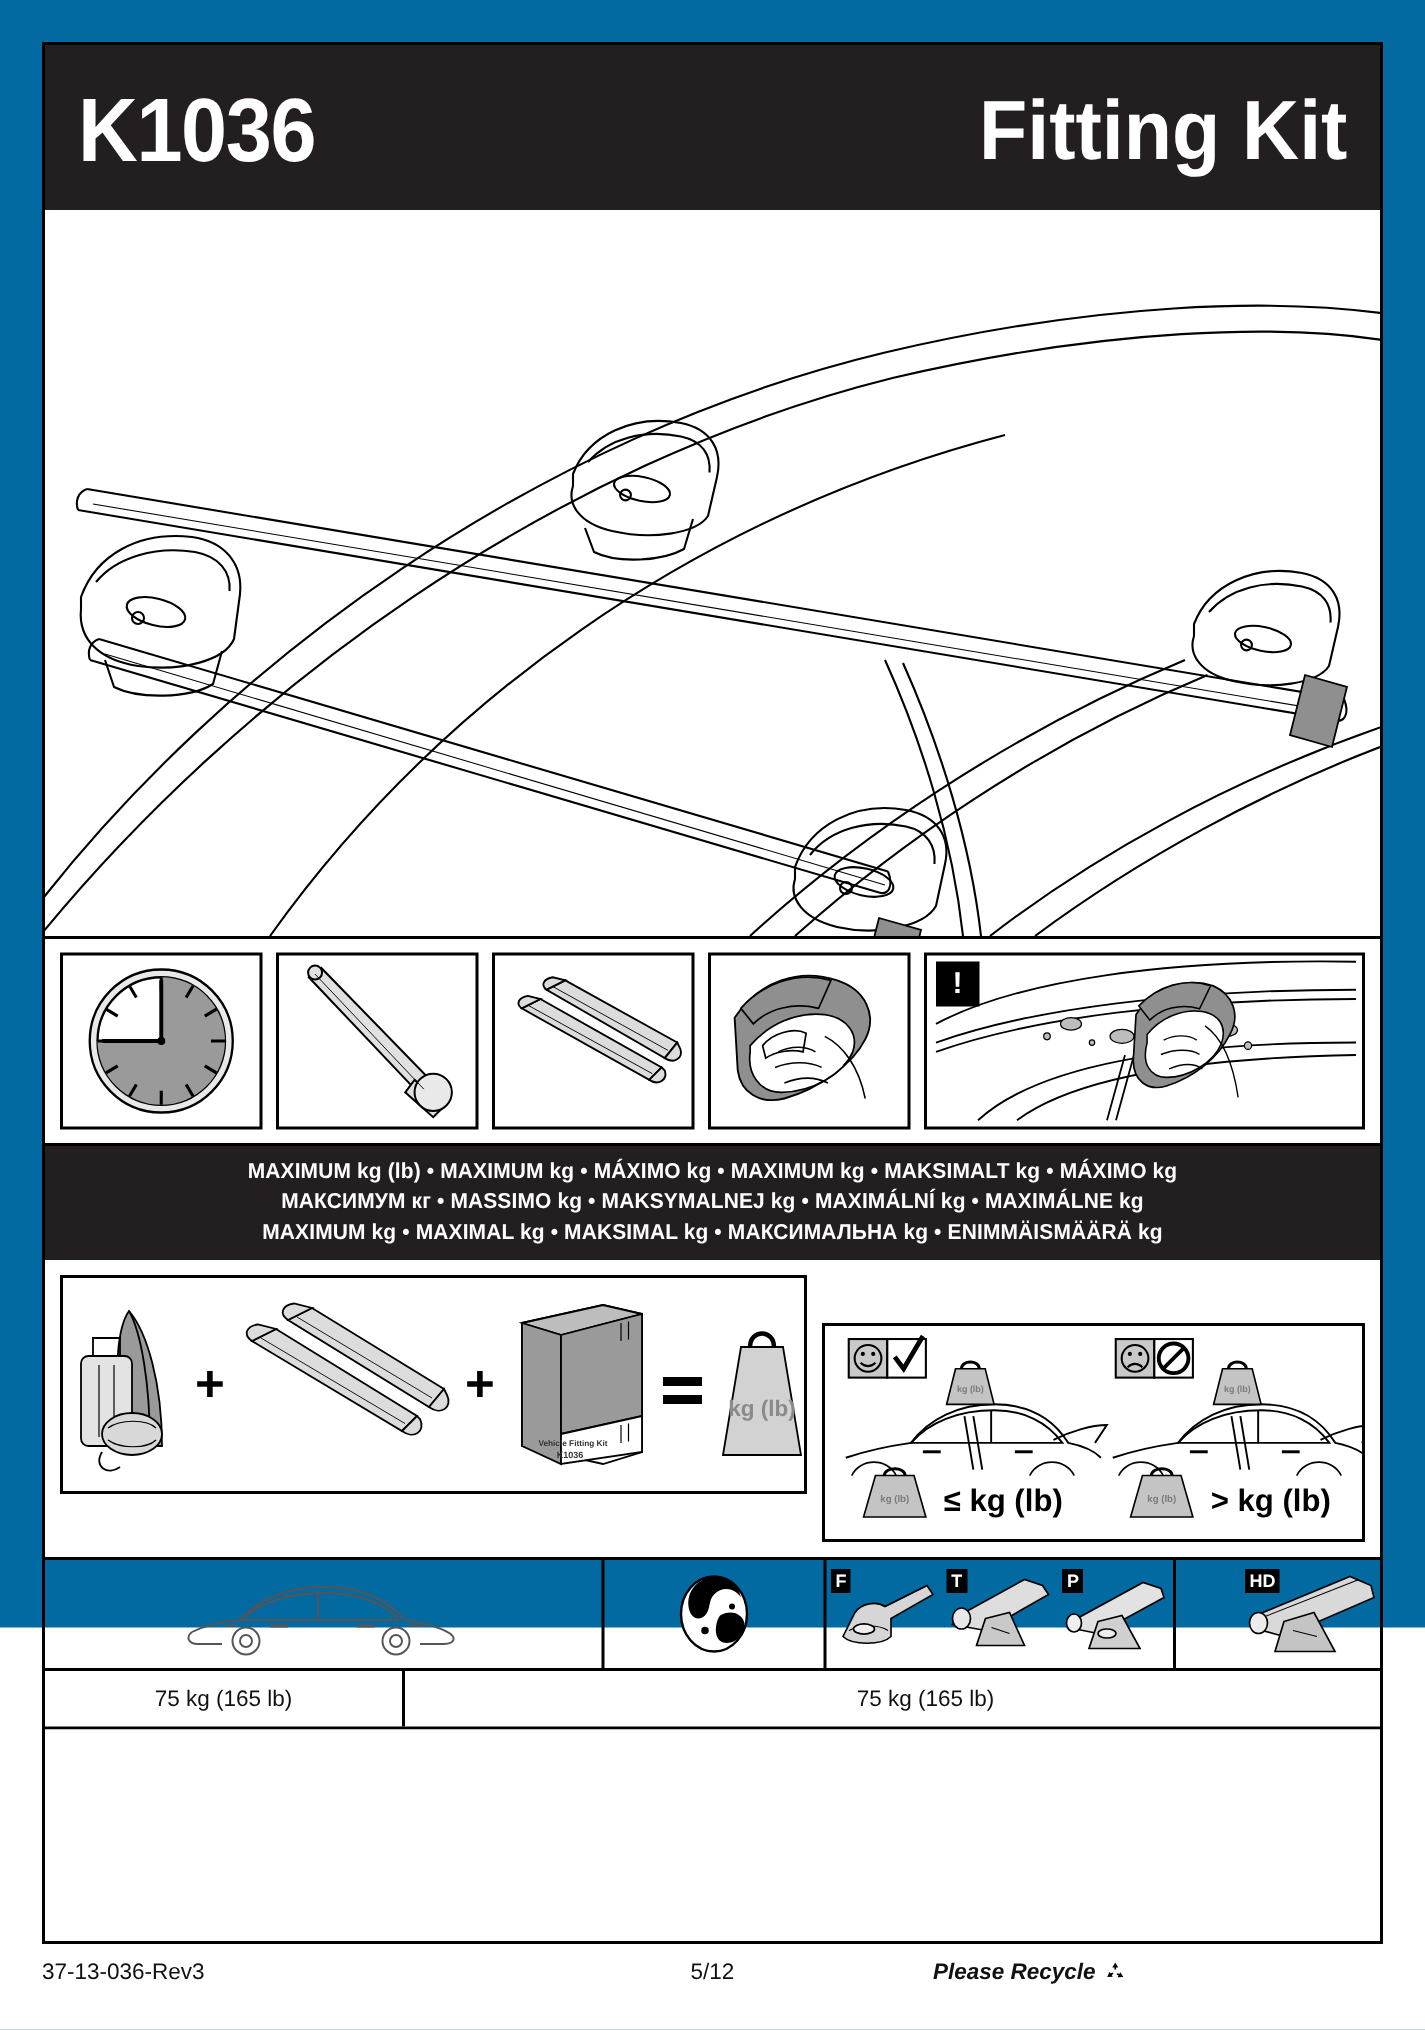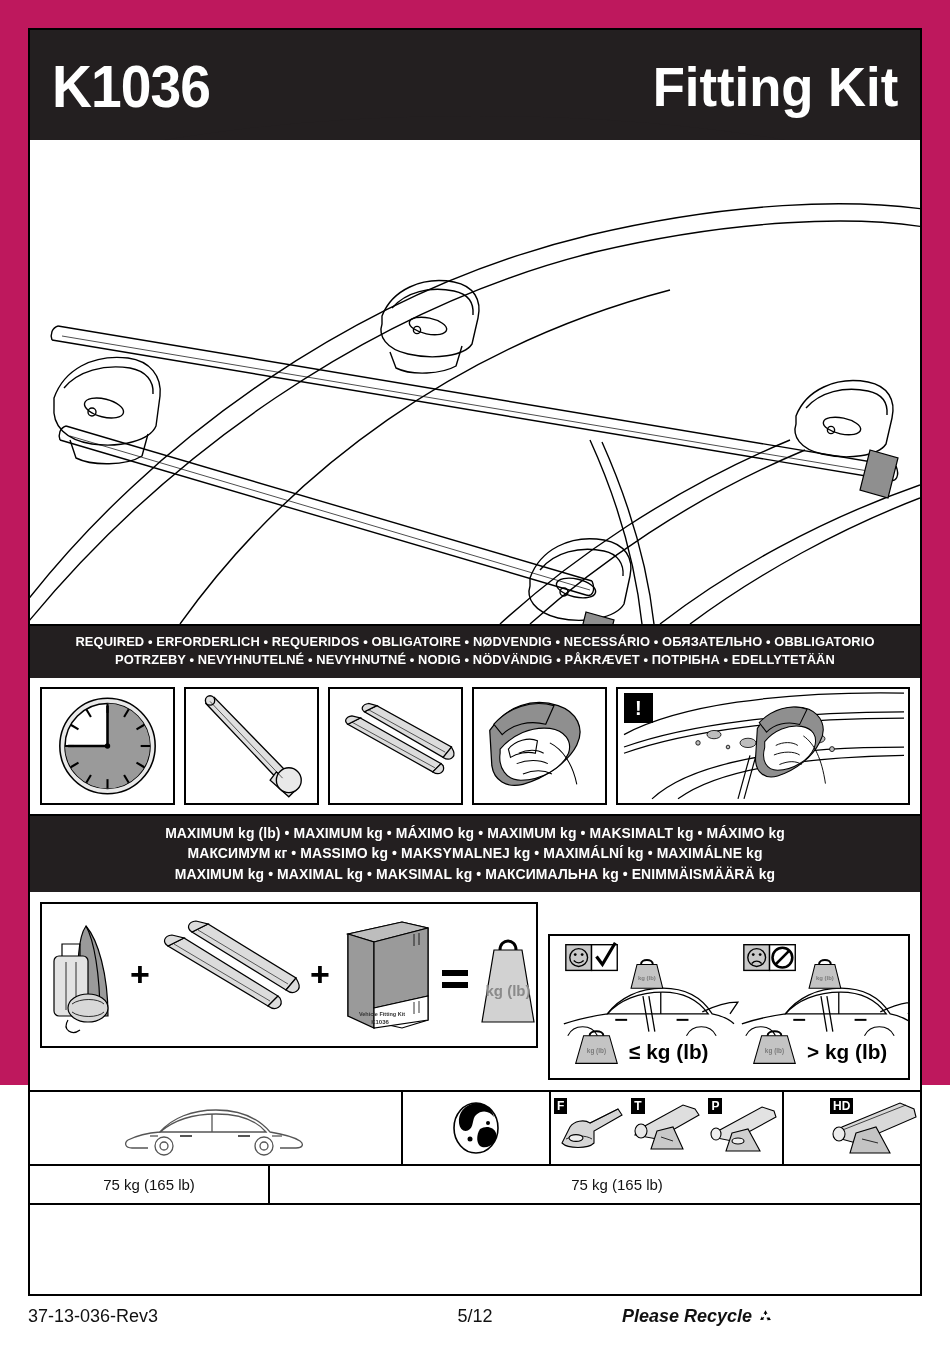--- a/index.html
+++ b/index.html
@@ -1,17 +1,17 @@
 <!DOCTYPE html>
 <html><head>
 <meta charset="utf-8">
 <style>
   html,body{margin:0;padding:0;background:#fff;}
   body{width:950px;height:1353px;font-family:"Liberation Sans",sans-serif;-webkit-font-smoothing:none;}
-  .page{position:relative;width:950px;height:1085px;background:#be185d;box-sizing:border-box;}
+  .page{position:relative;width:950px;height:1085px;background:#0369a1;box-sizing:border-box;}
   .frame{position:absolute;left:28px;top:28px;width:894px;height:1268px;border:2px solid #000;box-sizing:border-box;}
 
   
   .banner{position:relative;height:110px;background:#231f20;overflow:hidden;}
   .banner .curve{position:absolute;left:-8%;top:92px;width:116%;height:120px;background:#fff;border-radius:50%/100% 100% 0 0;}
   .banner .curve2{position:absolute;left:-8%;top:86px;width:116%;height:120px;background:#231f20;border-radius:50%/100% 100% 0 0;}
   .kitcode{position:absolute;left:22px;top:22px;font-size:60px;font-weight:bold;color:#fff;letter-spacing:-1px;
            font-family:"Liberation Sans Narrow","Liberation Sans",sans-serif;transform:scaleX(.92);transform-origin:left center;}
   .kittitle{position:absolute;right:22px;top:24px;font-size:56px;font-weight:bold;color:#fff;
             font-family:"Liberation Sans Narrow","Liberation Sans",sans-serif;transform:scaleX(.94);transform-origin:right center;}
@@ -55,21 +55,21 @@
   .c-car.val{justify-content:flex-start;padding-left:12px;}
   .ftpgroup{display:flex;width:100%;height:100%;align-items:center;justify-content:space-around;}
   .ftpitem{position:relative;width:74px;height:62px;}
   .ftpitem svg{width:100%;height:100%;display:block;}
   .badge{position:absolute;left:2px;top:1px;background:#000;color:#fff;font-weight:bold;font-size:12px;
          line-height:1;padding:2px 3px;font-family:"Liberation Sans",sans-serif;}
   .notes{height:88px;background:#fff;}
 
   
   .footer{position:absolute;left:28px;top:1306px;width:894px;display:flex;align-items:center;
-          font-size:18px;color:#111;}
+          font-size:15px;color:#111;}
   .f-left{width:300px;}
   .f-mid{flex:1;text-align:center;}
   .f-right{width:300px;text-align:right;font-style:italic;font-weight:bold;display:flex;
            justify-content:flex-start;align-items:center;gap:6px;}
   .recycle{display:inline-block;width:15px;height:15px;}
 </style>
 </head>
 <body>
 
 <div class="page">
@@ -143,24 +143,20 @@
           </g>
         </g>
 
         <g fill="#8f8f8f" stroke="#000" stroke-width="1.2">
           <path d="M556 472 L 584 480 L 574 520 L 546 512 Z"></path>
           <path d="M840 310 L 868 318 L 858 358 L 830 350 Z"></path>
         </g>
       </svg>
     </div>
 
-    <div class="band">
-      <div>REQUIRED • ERFORDERLICH • REQUERIDOS • OBLIGATOIRE • NØDVENDIG • NECESSÁRIO • ОБЯЗАТЕЛЬНО • OBBLIGATORIO</div>
-      <div>POTRZEBY • NEVYHNUTELNÉ • NEVYHNUTNÉ • NODIG • NÖDVÄNDIG • PÅKRÆVET • ПОТРІБНА • EDELLYTETÄÄN</div>
-    </div>
 
     <div class="tools">
 
       <div class="toolbox small">
         <svg viewBox="0 0 120 110">
           <circle cx="60" cy="55" r="46" fill="#e9e9e9" stroke="#000" stroke-width="1.5"></circle>
           <circle cx="60" cy="55" r="41" fill="#fff" stroke="#000" stroke-width="1.5"></circle>
           <path d="M60 55 L60 14 A41 41 0 1 1 19 55 Z" fill="#9a9a9a"></path>
           <g stroke="#000" stroke-width="2">
             <line x1="60" y1="14" x2="60" y2="23"></line>

